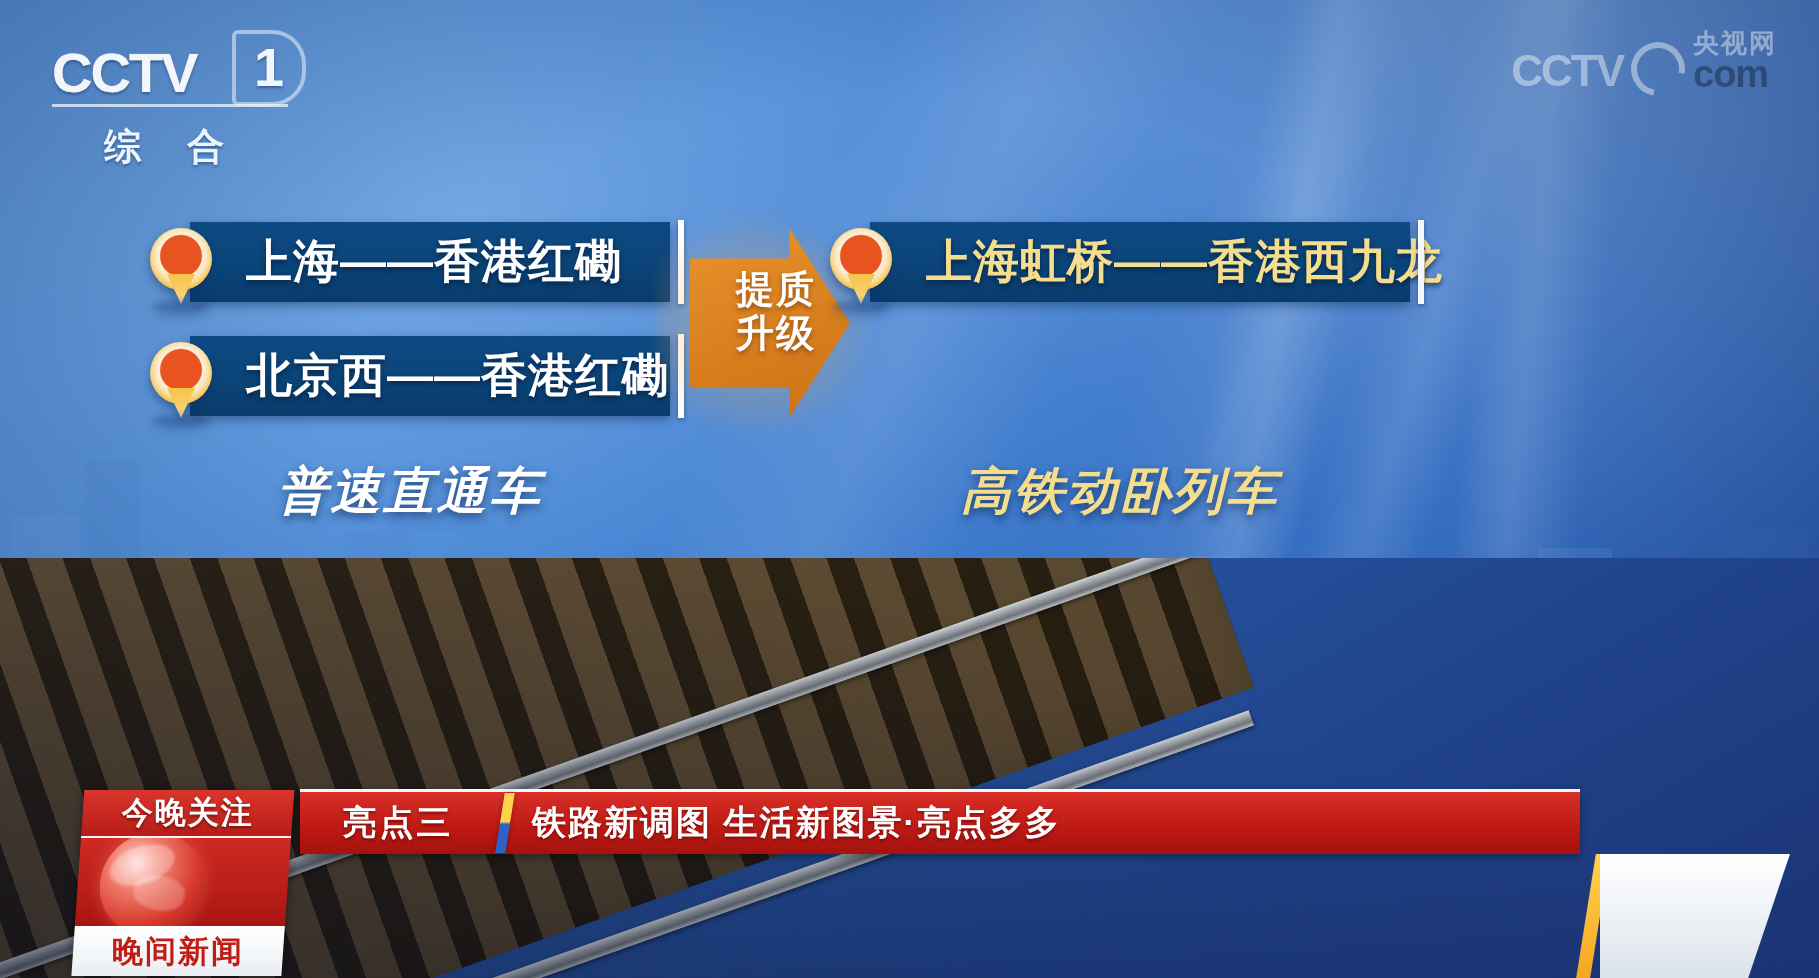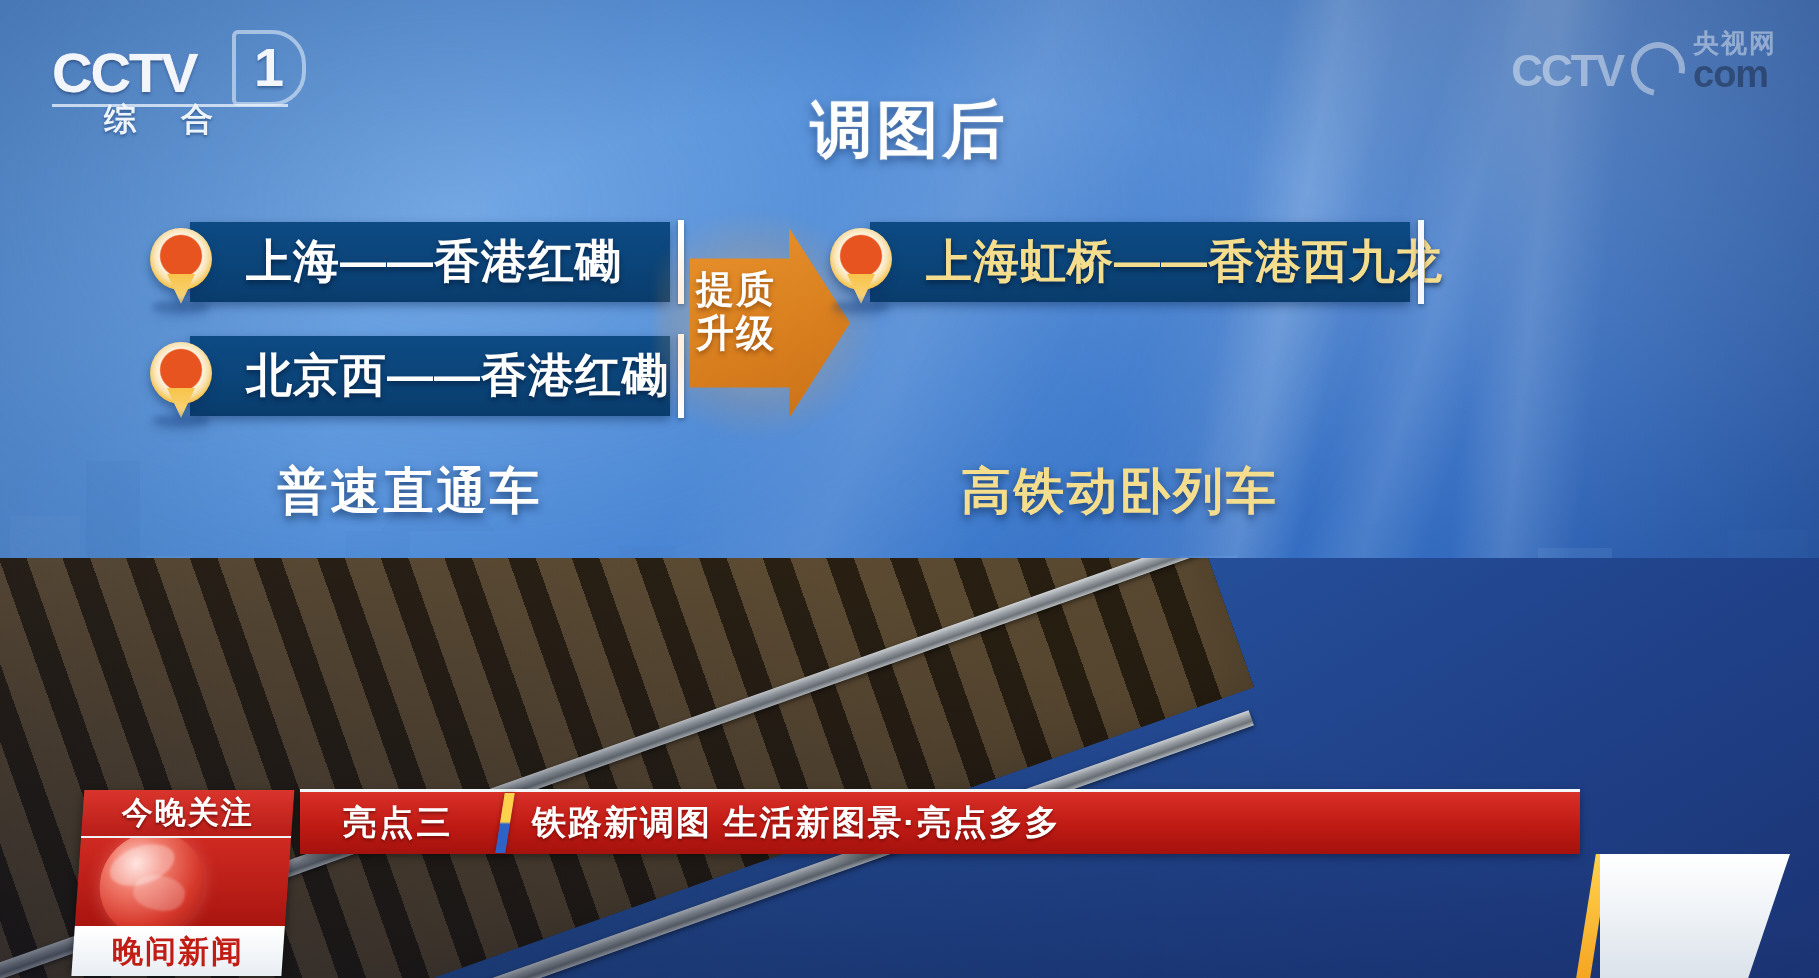--- a/index.html
+++ b/index.html
@@ -64,22 +64,22 @@
     border-radius:6px 34px 34px 6px;
     box-sizing:border-box;
   }
   .cctv-one span{
     position:absolute;left:50%;top:48%;transform:translate(-50%,-50%);
     font-size:54px;font-weight:bold;color:#f2f6fb;
     text-shadow:0 2px 3px rgba(20,50,100,.5);
   }
   .cctv-rule{position:absolute;left:8px;top:70px;width:236px;height:3px;background:rgba(240,246,253,.75);}
   .cctv-sub{
-    position:absolute;left:60px;top:64px;
-    font-size:32px;font-weight:bold;letter-spacing:18px;color:#eef4fb;
+    position:absolute;left:60px;top:88px;
+    font-size:37px;font-weight:bold;letter-spacing:18px;color:#eef4fb;
     text-shadow:0 2px 3px rgba(20,50,100,.5);
   }
 
   
   .watermark{position:absolute;right:42px;top:30px;opacity:.42;text-align:right;}
   .wm-row{display:flex;align-items:flex-end;gap:6px;}
   .wm-cctv{
     font-size:44px;font-weight:bold;color:#fff;letter-spacing:-2px;line-height:.95;
   }
   .wm-o{
@@ -137,40 +137,40 @@
     color:#f5dd8e;text-shadow:0 3px 5px rgba(4,25,55,.7);
   }
   .bar .cap{
     position:absolute;right:-14px;top:-2px;width:6px;height:84px;background:#ffffff;
     box-shadow:0 2px 5px rgba(6,30,65,.45);
   }
   .col-right .bar .cap{background:#f4f8fc;}
 
   .col-caption{
     position:absolute;top:236px;width:100%;text-align:center;
-    font-size:50px;font-weight:bold;letter-spacing:3px;
+    font-size:50px;font-weight:bold;letter-spacing:3px;font-style:italic;
   }
   .col-left .col-caption{color:#ffffff;text-shadow:0 4px 8px rgba(6,30,70,.6);}
   .col-right .col-caption{color:#f5dd8e;text-shadow:0 4px 8px rgba(6,30,70,.65);}
 
   
   .arrow-wrap{position:absolute;left:690px;top:228px;width:160px;height:190px;}
   .arrow-glow{
     position:absolute;left:-34px;top:-16px;width:220px;height:226px;
     background:radial-gradient(ellipse at 45% 50%, rgba(255,205,140,.42) 0%, rgba(240,160,70,.16) 48%, rgba(240,160,70,0) 72%);
     filter:blur(4px);
   }
   .arrow-shape{
     position:absolute;left:0;top:0;width:160px;height:190px;
     background:linear-gradient(160deg,#e8922c 0%, #d97f1f 55%, #c97117 100%);
     clip-path:polygon(0% 16%, 62% 16%, 62% 0%, 100% 50%, 62% 100%, 62% 84%, 0% 84%);
     filter:drop-shadow(0 5px 7px rgba(90,45,5,.35));
   }
   .arrow-text{
-    position:absolute;left:6px;top:40px;width:120px;text-align:left;
+    position:absolute;left:6px;top:40px;width:120px;text-align:right;
     font-size:38px;font-weight:bold;color:#ffffff;line-height:1.15;letter-spacing:2px;
     text-shadow:0 3px 5px rgba(120,60,10,.65);
   }
 
   
   .rail-zone{position:absolute;left:0;right:0;bottom:0;height:420px;overflow:hidden;}
   .rail-sky{
     position:absolute;inset:0;
     background:linear-gradient(150deg,#2e63b4 0%, #27539f 40%, #1f3f86 75%, #1b3474 100%);
   }
@@ -345,21 +345,20 @@
     <div class="wm-row">
       <div class="wm-cctv">CCTV</div>
       <div class="wm-o"></div>
       <div class="wm-right">
         <div class="wm-cn">央视网</div>
         <div class="wm-com">com</div>
       </div>
     </div>
   </div>
 
-  <div class="info-title">调图后</div>
 
   <div class="col col-left">
     <div class="route-row">
       <div class="pin">
         <div class="head"></div>
           <div class="tail"></div>
           <div class="shadow"></div>
       </div>
       <div class="bar">
         <div class="bar-text">上海——香港红磡</div>

